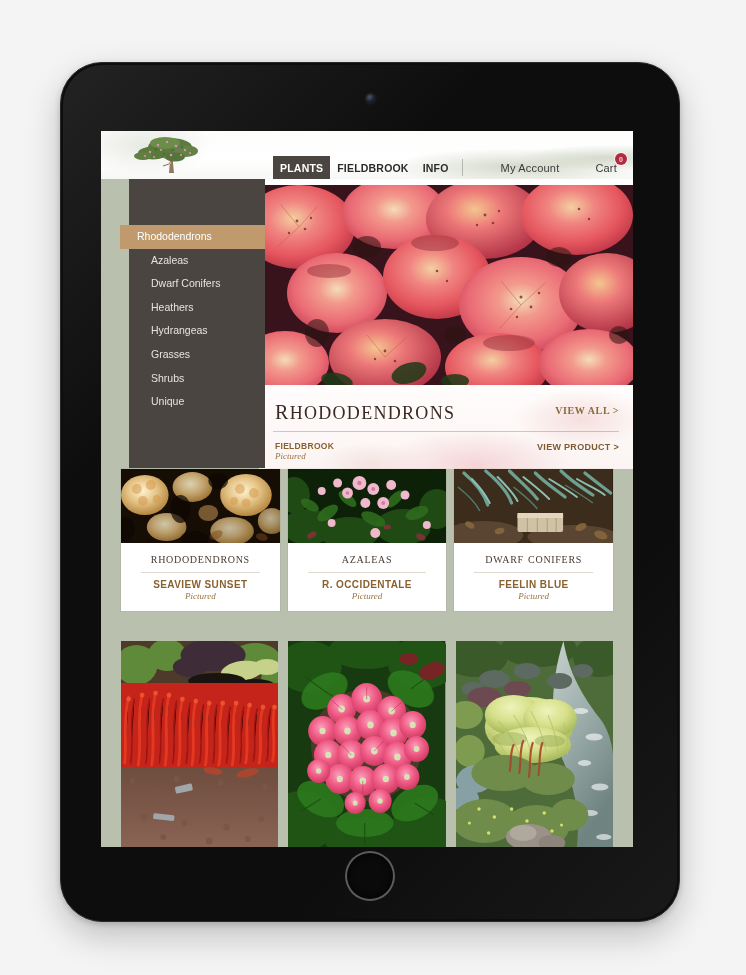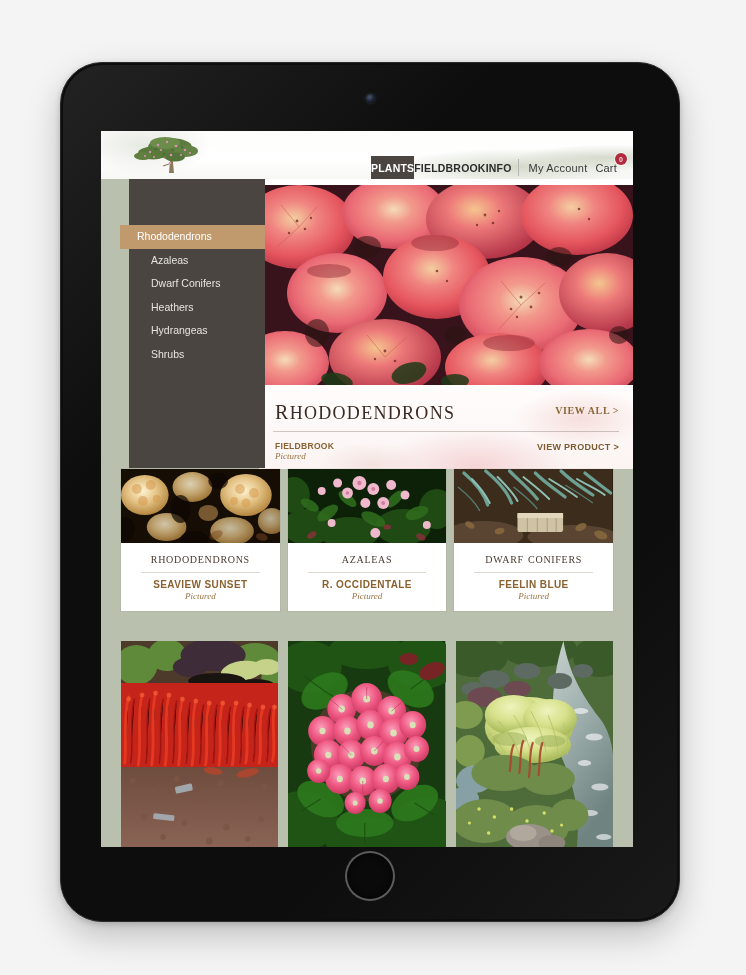--- a/index.html
+++ b/index.html
@@ -93,42 +93,42 @@
     bottom: 0;
     height: 23px;
     display: flex;
     align-items: stretch;
     font-size: 10.5px;
     font-weight: bold;
     letter-spacing: 0.2px;
   }
   .nav-tab {
     display: flex; align-items: center;
-    padding: 0 0;
+    padding: 0 7px;
     color: #2b2b2b;
     white-space: nowrap;
   }
   .nav-tab.active {
     background: #4b4542;
     color: #ffffff;
   }
   #nav-divider {
     width: 1px;
     background: #b5b5b5;
     margin: 3px 6px 3px 6px;
   }
   #account-group {
     display: flex; align-items: center;
     font-weight: normal;
     font-size: 11px;
     color: #3a3a3a;
     padding-right: 4px;
     position: relative;
   }
-  #account-group .acct { padding: 0 4px; }
+  #account-group .acct { padding: 0 4px; margin-left: 28px; }
   #cart-badge {
     position: absolute;
     right: -2px;
     top: -3px;
     width: 12px; height: 12px;
     border-radius: 50%;
     background: #b12a3e;
     color: #f2d5d9;
     font-size: 7px;
     font-weight: bold;
@@ -498,21 +498,23 @@
         </div>
       </div>
 
       <div id="sidebar">
         <ul id="sidebar-list">
           <li class="active">Rhododendrons</li>
           <li>Azaleas</li>
           <li>Dwarf Conifers</li>
           <li>Heathers</li>
           <li>Hydrangeas</li>
+          <li>Grasses</li>
           <li>Shrubs</li>
+          <li>Unique</li>
         </ul>
       </div>
     </div>
 
     <div id="cards-row">
 
       <div class="card">
         <div class="card-photo">
           <svg viewBox="0 0 160 74" width="100%" height="74" preserveAspectRatio="none">
             <defs>

